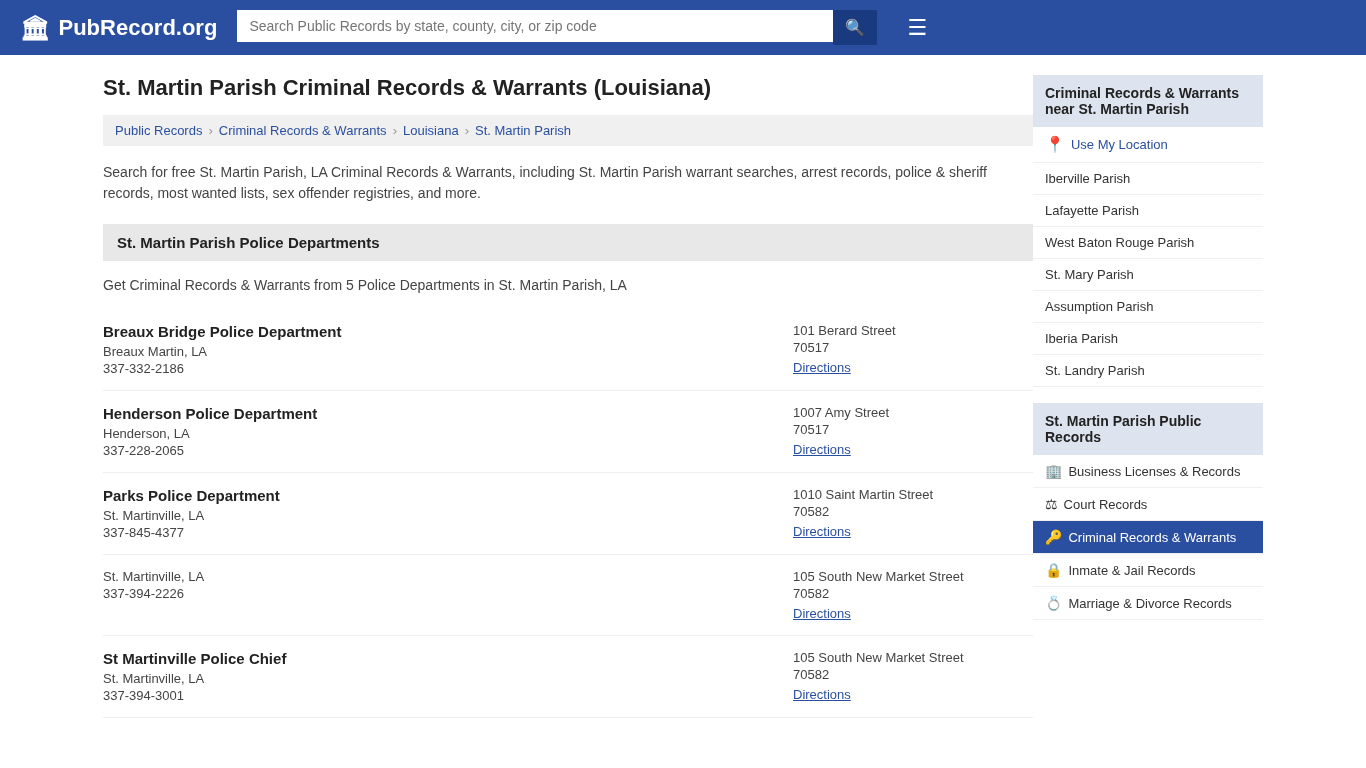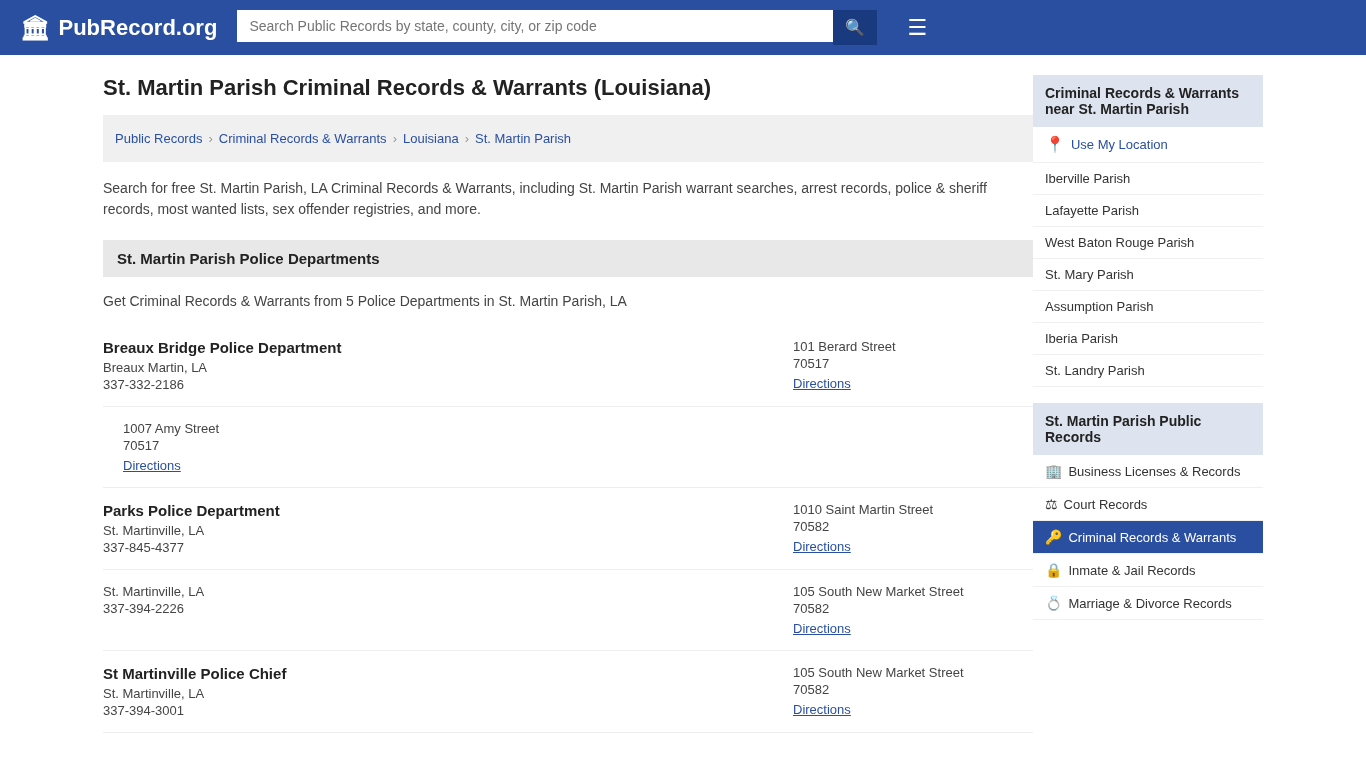--- a/index.html
+++ b/index.html
@@ -69,21 +69,21 @@
 
     .page-title {
       font-size: 22px;
       font-weight: bold;
       color: #222;
       margin-bottom: 14px;
     }
 
     .breadcrumb {
       background: #f0f0f0;
-      padding: 16px 12px;
+      padding: 8px 12px;
       font-size: 13px;
       color: #555;
       margin-bottom: 16px;
       display: flex;
       align-items: center;
       gap: 6px;
       flex-wrap: wrap;
     }
     .breadcrumb a {
       color: #2a4fa0;
@@ -278,20 +278,25 @@
         <div class="dept-city">Breaux Martin, LA</div>
         <div class="dept-phone">337-332-2186</div>
       </div>
       <div class="dept-right">
         <div class="dept-address">101 Berard Street</div>
         <div class="dept-zip">70517</div>
         <a class="directions-link" href="#">Directions</a>
       </div>
     </div>
         <div class="dept-entry">
+      <div class="dept-left">
+        <div class="dept-name">Henderson Police Department</div>
+        <div class="dept-city">Henderson, LA</div>
+        <div class="dept-phone">337-228-2065</div>
+      </div>
       <div class="dept-right">
         <div class="dept-address">1007 Amy Street</div>
         <div class="dept-zip">70517</div>
         <a class="directions-link" href="#">Directions</a>
       </div>
     </div>
         <div class="dept-entry">
       <div class="dept-left">
         <div class="dept-name">Parks Police Department</div>
         <div class="dept-city">St. Martinville, LA</div>

